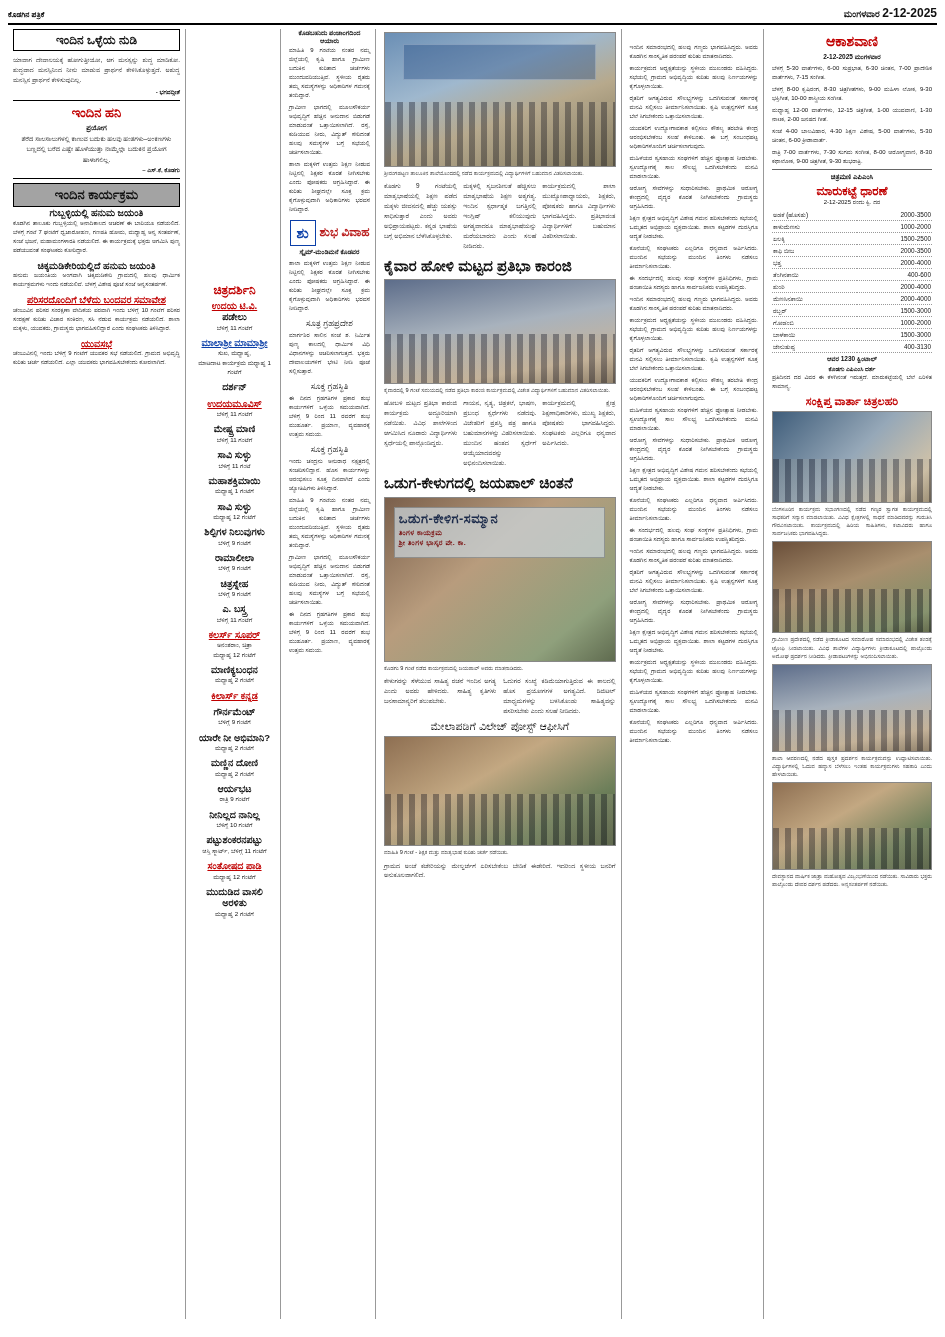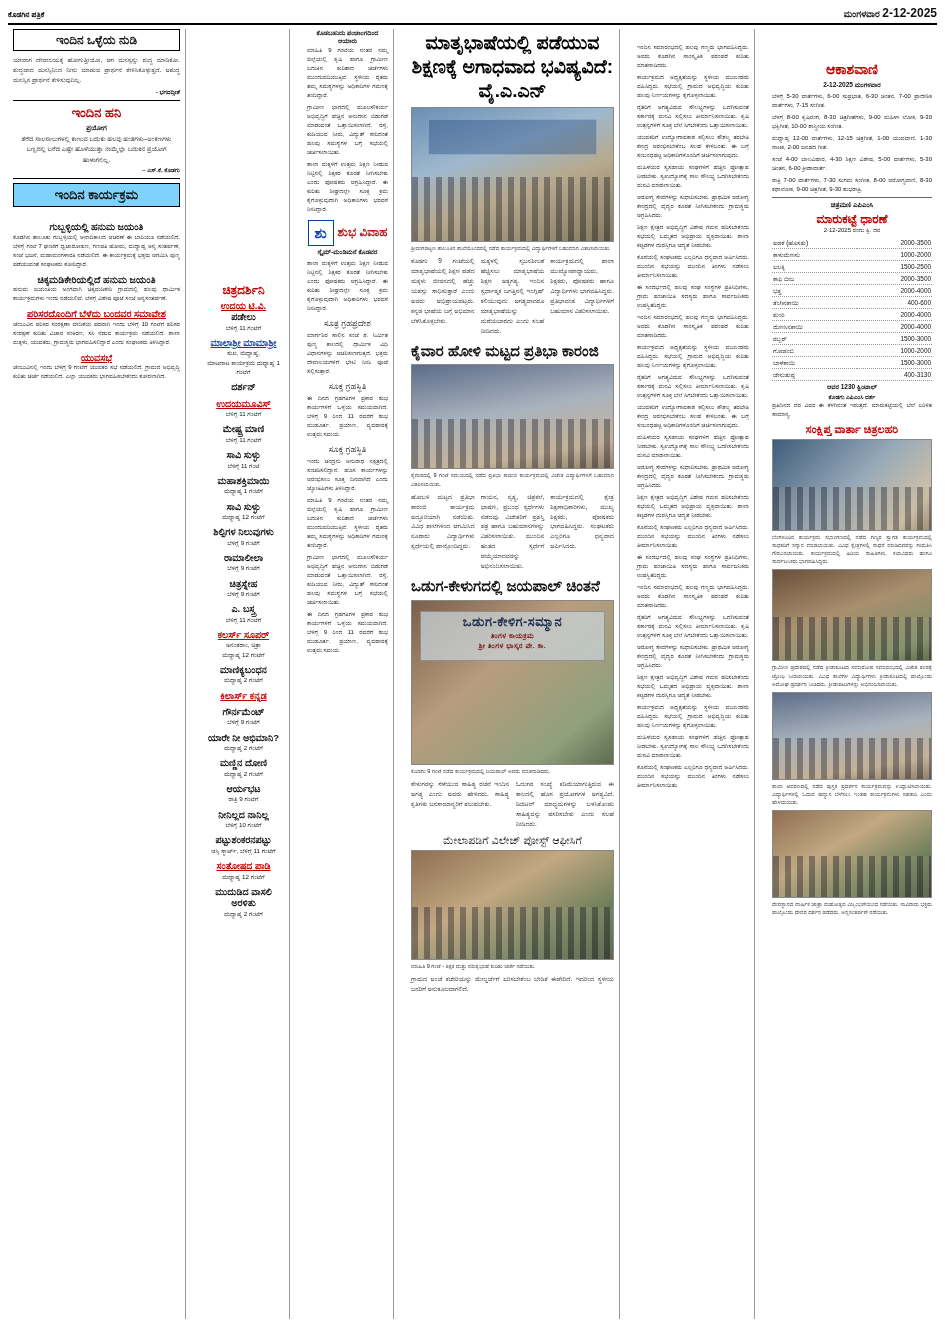--- a/index.html
+++ b/index.html
@@ -45,29 +45,29 @@
     font-size: 9px;
     font-weight: bold;
     white-space: nowrap;
   }
   .masthead .mh-right .date { font-size: 12px; }
 
   
   .grid {
     display: grid;
     grid-template-columns: 178px 92px 92px 2fr 1.15fr 170px;
-    gap: 12px;
+    gap: 3px;
     height: 1290px;
   }
   .col {
     padding: 0 5px;
     border-right: 1px solid #999;
     overflow: hidden;
   }
-  .col:last-child { border-right: none; margin-top: 28px; }
+  .col:last-child { border-right: none; }
   .body-text {
     font-size: 6.4px;
     line-height: 1.55;
     text-align: justify;
     color:#1a1a1a;
     margin: 0 0 4px 0;
     word-break: break-word;
   }
   .small-text {
     font-size: 6px;
@@ -84,27 +84,27 @@
     margin-bottom: 4px;
   }
   .hdr-red {
     color:#c00000;
     text-align:center;
     font-weight:bold;
     font-size: 13px;
     margin: 4px 0 3px 0;
   }
   .hdr-yellow {
-    background:#7dd3fc;
+    background:#a3a3a3;
     border:1px solid #000;
     text-align:center;
     font-weight:bold;
     font-size: 13px;
     padding: 3px 2px;
-    margin-bottom:14px;
+    margin-bottom:0;
   }
   .sub-hdr {
     text-align:center;
     font-weight:normal;
     font-size: 8.5px;
     margin: 5px 0 2px 0;
   }
   .centered { text-align:center; }
   .rule { border:0; border-top:1px solid #000; margin:4px 0; }
   .rule-thin { border:0; border-top:1px solid #666; margin:3px 0; }
@@ -216,21 +216,21 @@
   }
   .ph-banner::before {
     content:"";
     position:absolute; left:4%; right:4%; top:6%; height:30%;
     background: rgba(200,210,215,0.75);
     border:1px solid rgba(0,0,0,0.25);
   }
   .banner-text {
     position:absolute; left:6%; right:6%; top:8%;
     font-size: 13px; font-weight:bold; color:#1b2a4a;
-    text-align:center; letter-spacing:0.5px;
+    text-align:left; letter-spacing:0.5px;
   }
   .banner-text small { display:block; font-size:7px; color:#7a1010; margin-top:2px; }
 </style>
 </head>
 <body>
 
 <div class="page">
 
   <div class="masthead">
     <div class="mh-left">ಕೊಡಗಿನ ಪತ್ರಿಕೆ</div>
@@ -391,21 +391,20 @@
       <div class="sub-hdr">ಸೂಕ್ತ ಗ್ರಹಸ್ಥಿತಿ</div>
       <p class="small-text">ಈ ದಿನದ ಗ್ರಹಗತಿಗಳ ಪ್ರಕಾರ ಶುಭ ಕಾರ್ಯಗಳಿಗೆ ಒಳ್ಳೆಯ ಸಮಯವಾಗಿದೆ. ಬೆಳಿಗ್ಗೆ 9 ರಿಂದ 11 ರವರೆಗೆ ಶುಭ ಮುಹೂರ್ತ. ಪ್ರಯಾಣ, ವ್ಯವಹಾರಕ್ಕೆ ಉತ್ತಮ ಸಮಯ.</p>
       <div class="sub-hdr">ಸೂಕ್ತ ಗ್ರಹಸ್ಥಿತಿ</div>
       <p class="small-text">ಇಂದು ಚಂದ್ರನು ಅನುರಾಧ ನಕ್ಷತ್ರದಲ್ಲಿ ಸಂಚರಿಸಲಿದ್ದಾನೆ. ಹೊಸ ಕಾರ್ಯಗಳನ್ನು ಆರಂಭಿಸಲು ಸೂಕ್ತ ದಿನವಾಗಿದೆ ಎಂದು ಜ್ಯೋತಿಷಿಗಳು ತಿಳಿಸಿದ್ದಾರೆ.</p>
       <p class="small-text">ಮಾಹಿತಿ 9 ಗಂಟೆಯ ನಂತರ ನಮ್ಮ ಜಿಲ್ಲೆಯಲ್ಲಿ ಕೃಷಿ ಹಾಗೂ ಗ್ರಾಮೀಣ ಬದುಕಿನ ಕುರಿತಾದ ಚರ್ಚೆಗಳು ಮುಂದುವರಿಯುತ್ತಿವೆ. ಸ್ಥಳೀಯ ರೈತರು ತಮ್ಮ ಸಮಸ್ಯೆಗಳನ್ನು ಅಧಿಕಾರಿಗಳ ಗಮನಕ್ಕೆ ತಂದಿದ್ದಾರೆ.</p>
       <p class="small-text">ಗ್ರಾಮೀಣ ಭಾಗದಲ್ಲಿ ಮೂಲಸೌಕರ್ಯ ಅಭಿವೃದ್ಧಿಗೆ ಹೆಚ್ಚಿನ ಅನುದಾನ ಬಿಡುಗಡೆ ಮಾಡುವಂತೆ ಒತ್ತಾಯಿಸಲಾಗಿದೆ. ರಸ್ತೆ, ಕುಡಿಯುವ ನೀರು, ವಿದ್ಯುತ್ ಸೇರಿದಂತೆ ಹಲವು ಸಮಸ್ಯೆಗಳ ಬಗ್ಗೆ ಸಭೆಯಲ್ಲಿ ಚರ್ಚಿಸಲಾಯಿತು.</p>
       <p class="small-text">ಈ ದಿನದ ಗ್ರಹಗತಿಗಳ ಪ್ರಕಾರ ಶುಭ ಕಾರ್ಯಗಳಿಗೆ ಒಳ್ಳೆಯ ಸಮಯವಾಗಿದೆ. ಬೆಳಿಗ್ಗೆ 9 ರಿಂದ 11 ರವರೆಗೆ ಶುಭ ಮುಹೂರ್ತ. ಪ್ರಯಾಣ, ವ್ಯವಹಾರಕ್ಕೆ ಉತ್ತಮ ಸಮಯ.</p>
     </div>
 
     <div class="col">
-      <h1 class="headline-main">ಮಾತೃಭಾಷೆಯಲ್ಲಿ ಪಡೆಯುವ ಶಿಕ್ಷಣಕ್ಕೆ ಅಗಾಧವಾದ ಭವಿಷ್ಯವಿದೆ: ವೈ.ಎ.ಎನ್</h1>
 
       <div class="photo ph-grad-a ph-people ph-stage" style="height:135px;">
         <div class="ph-inner"></div>
       </div>
       <p class="caption">ಶ್ರೀರಂಗಪಟ್ಟಣ ತಾಲೂಕಿನ ಶಾಲೆಯೊಂದರಲ್ಲಿ ನಡೆದ ಕಾರ್ಯಕ್ರಮದಲ್ಲಿ ವಿದ್ಯಾರ್ಥಿಗಳಿಗೆ ಬಹುಮಾನ ವಿತರಿಸಲಾಯಿತು.</p>
 
       <div class="three-col-text">
         <p class="body-text">ಕೊಡಗು 9 ಗಂಟೆಯಲ್ಲಿ ಮಾತೃಭಾಷೆಯಲ್ಲಿ ಶಿಕ್ಷಣ ಪಡೆದ ಮಕ್ಕಳು ಜೀವನದಲ್ಲಿ ಹೆಚ್ಚು ಯಶಸ್ಸು ಸಾಧಿಸುತ್ತಾರೆ ಎಂದು ಅವರು ಅಭಿಪ್ರಾಯಪಟ್ಟರು. ಕನ್ನಡ ಭಾಷೆಯ ಬಗ್ಗೆ ಅಭಿಮಾನ ಬೆಳೆಸಿಕೊಳ್ಳಬೇಕು.</p>
         <p class="body-text">ಮಕ್ಕಳಲ್ಲಿ ಸೃಜನಶೀಲತೆ ಹೆಚ್ಚಿಸಲು ಮಾತೃಭಾಷೆಯ ಶಿಕ್ಷಣ ಅತ್ಯಗತ್ಯ. ಇಂದಿನ ಸ್ಪರ್ಧಾತ್ಮಕ ಜಗತ್ತಿನಲ್ಲಿ ಇಂಗ್ಲಿಷ್ ಕಲಿಯುವುದು ಅಗತ್ಯವಾದರೂ ಮಾತೃಭಾಷೆಯನ್ನು ಮರೆಯಬಾರದು ಎಂದು ಸಲಹೆ ನೀಡಿದರು.</p>
         <p class="body-text">ಕಾರ್ಯಕ್ರಮದಲ್ಲಿ ಶಾಲಾ ಮುಖ್ಯೋಪಾಧ್ಯಾಯರು, ಶಿಕ್ಷಕರು, ಪೋಷಕರು ಹಾಗೂ ವಿದ್ಯಾರ್ಥಿಗಳು ಭಾಗವಹಿಸಿದ್ದರು. ಪ್ರತಿಭಾವಂತ ವಿದ್ಯಾರ್ಥಿಗಳಿಗೆ ಬಹುಮಾನ ವಿತರಿಸಲಾಯಿತು.</p>

